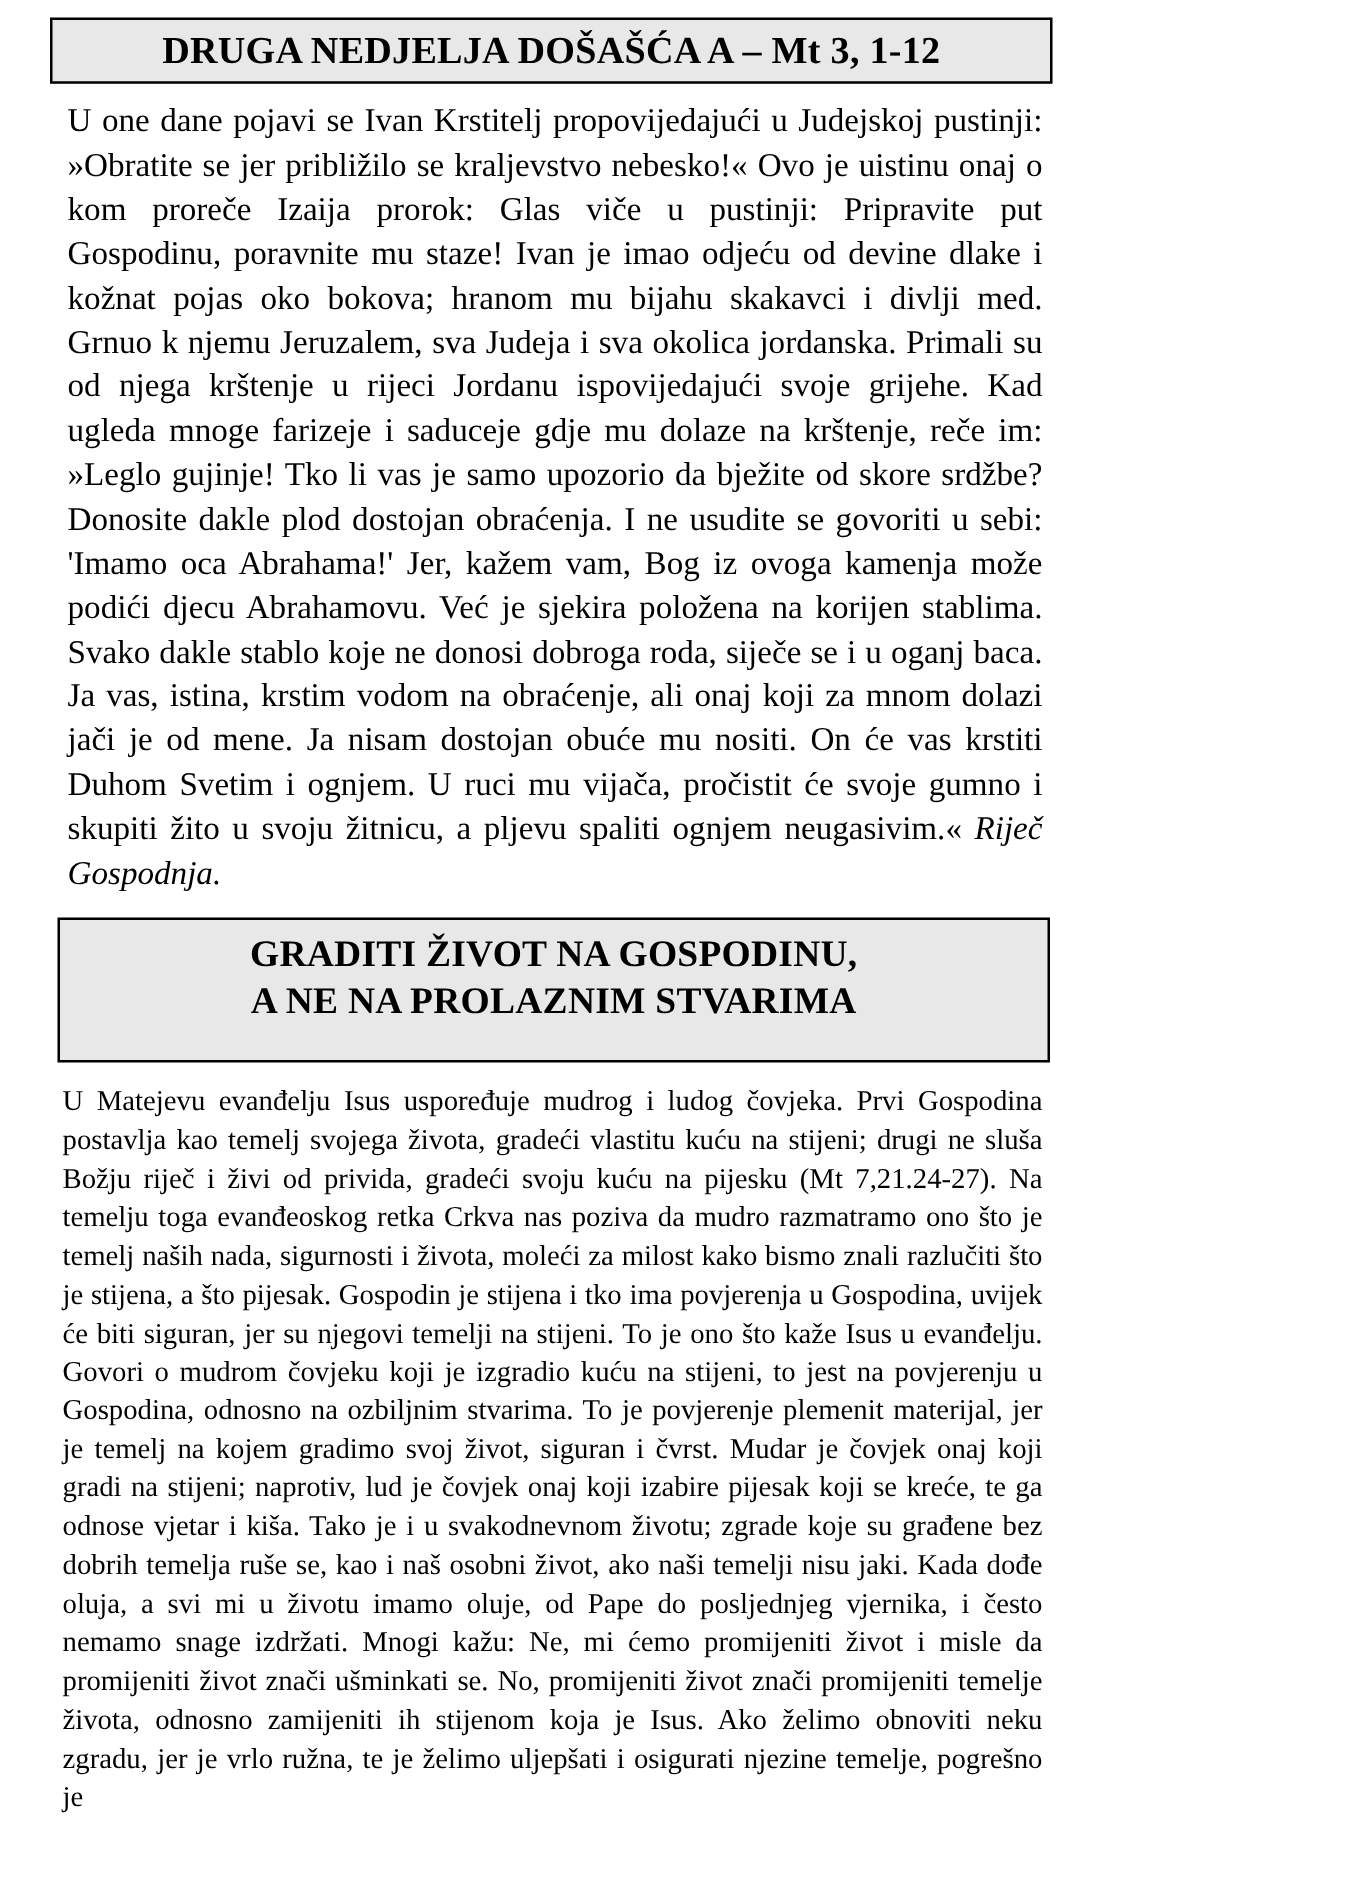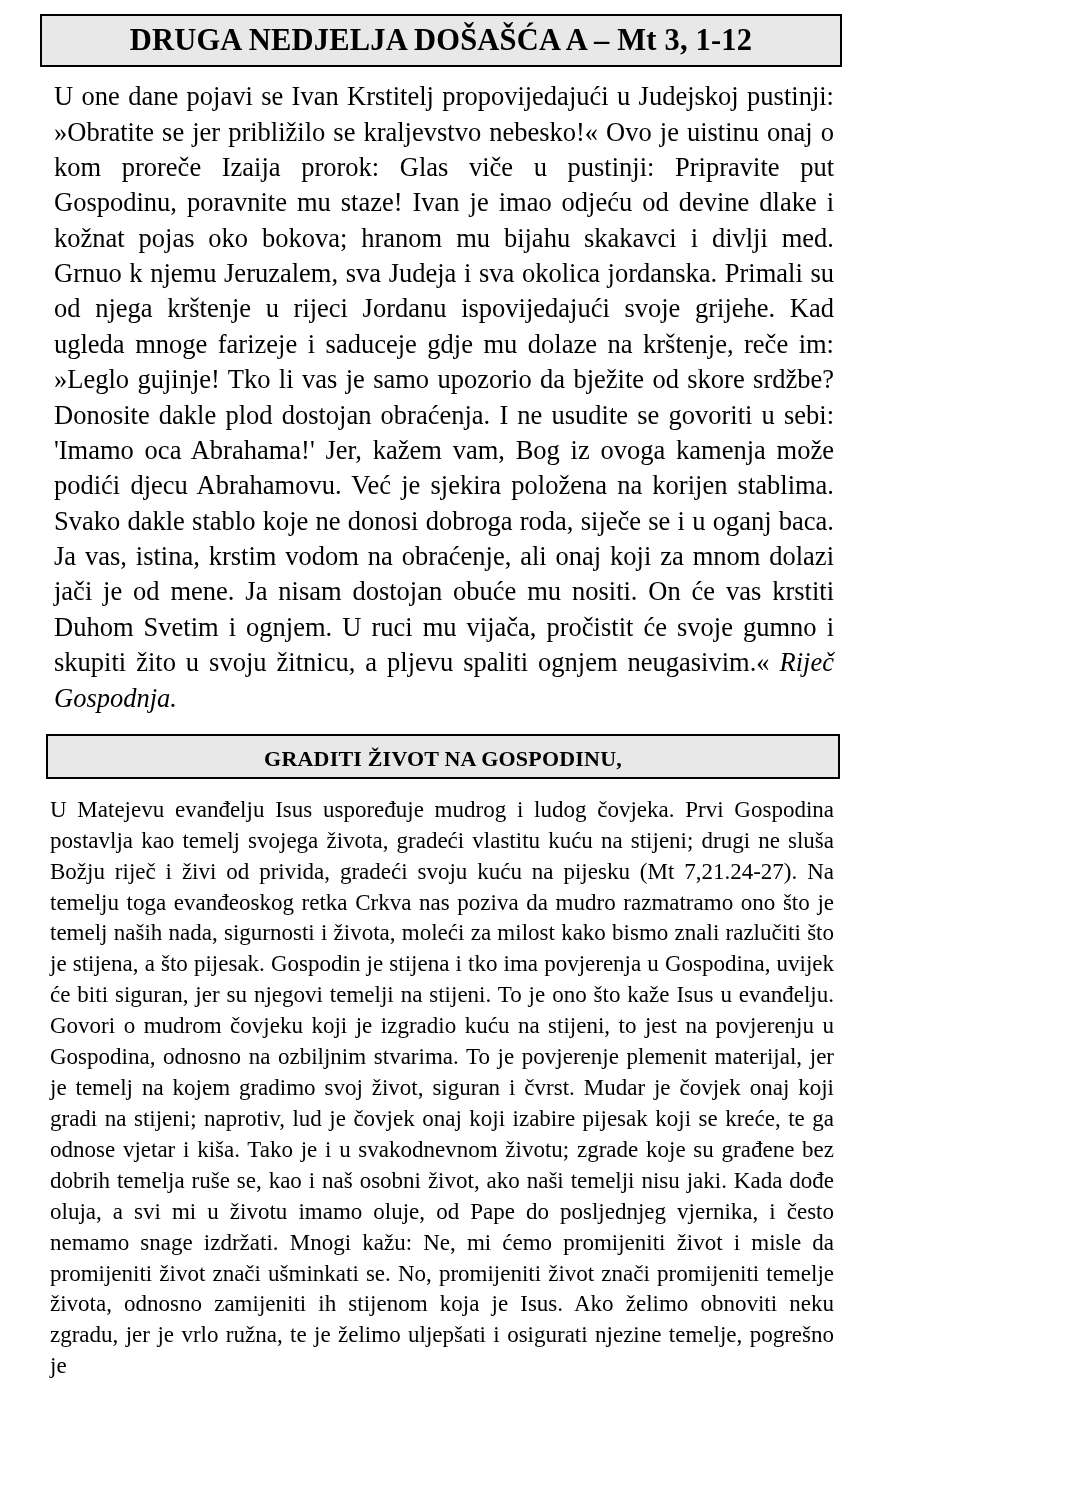--- a/index.html
+++ b/index.html
@@ -29,24 +29,24 @@
     margin: 0 0 12px 0;
     letter-spacing: 0.2px;
   }
   .title-box.main {
     font-size: 30.5px;
     line-height: 1.12;
     margin-left: 4px;
     margin-right: 6px;
   }
   .title-box.section {
-    font-size: 22px;
+    font-size: 30px;
     line-height: 1.22;
     margin: 18px 8px 16px 10px;
-    padding: 10px 6px 4px 6px;
+    padding: 10px 6px 29px 6px;
   }
   .title-box.section .line {
     display: block;
   }
   p.body-text {
     text-align: justify;
     text-justify: inter-word;
     font-size: 26.5px;
     line-height: 1.335;
     margin: 12px;
@@ -76,19 +76,20 @@
 <div class="page">
 
   <div class="title-box main">DRUGA NEDJELJA DOŠAŠĆA A – Mt 3, 1-12</div>
 
   <div class="gospel-wrap">
     <p class="body-text gospel"><span>U one dane pojavi se Ivan Krstitelj propovijedajući u Judejskoj pustinji: »Obratite se jer približilo se kraljevstvo nebesko!« Ovo je uistinu onaj o kom proreče Izaija prorok: Glas viče u pustinji: Pripravite put Gospodinu, poravnite mu staze! Ivan je imao odjeću od devine dlake i kožnat pojas oko bokova; hranom mu bijahu skakavci i divlji med. Grnuo k njemu Jeruzalem, sva Judeja i sva okolica jordanska. Primali su od njega krštenje u rijeci Jordanu ispovijedajući svoje grijehe. Kad ugleda mnoge farizeje i saduceje gdje mu dolaze na krštenje, reče im: »Leglo gujinje! Tko li vas je samo upozorio da bježite od skore srdžbe? Donosite dakle plod dostojan obraćenja. I ne usudite se govoriti u sebi: 'Imamo oca Abrahama!' Jer, kažem vam, Bog iz ovoga kamenja može podići djecu Abrahamovu. Već je sjekira položena na korijen stablima. Svako dakle stablo koje ne donosi dobroga roda, siječe se i u oganj baca. Ja vas, istina, krstim vodom na obraćenje, ali onaj koji za mnom dolazi jači je od mene. Ja nisam dostojan obuće mu nositi. On će vas krstiti Duhom Svetim i ognjem. U ruci mu vijača, pročistit će svoje gumno i skupiti žito u svoju žitnicu, a pljevu spaliti ognjem neugasivim.« </span><span class="riječ">Riječ Gospodnja.</span></p>
   </div>
 
   <div class="title-box section">
     <span class="line">GRADITI ŽIVOT NA GOSPODINU,</span>
+    <span class="line">A NE NA PROLAZNIM STVARIMA</span>
   </div>
 
   <div class="reflection-wrap">
     <p class="body-text reflection">U Matejevu evanđelju Isus uspoređuje mudrog i ludog čovjeka. Prvi Gospodina postavlja kao temelj svojega života, gradeći vlastitu kuću na stijeni; drugi ne sluša Božju riječ i živi od privida, gradeći svoju kuću na pijesku (Mt 7,21.24-27). Na temelju toga evanđeoskog retka Crkva nas poziva da mudro razmatramo ono što je temelj naših nada, sigurnosti i života, moleći za milost kako bismo znali razlučiti što je stijena, a što pijesak. Gospodin je stijena i tko ima povjerenja u Gospodina, uvijek će biti siguran, jer su njegovi temelji na stijeni. To je ono što kaže Isus u evanđelju. Govori o mudrom čovjeku koji je izgradio kuću na stijeni, to jest na povjerenju u Gospodina, odnosno na ozbiljnim stvarima. To je povjerenje plemenit materijal, jer je temelj na kojem gradimo svoj život, siguran i čvrst. Mudar je čovjek onaj koji gradi na stijeni; naprotiv, lud je čovjek onaj koji izabire pijesak koji se kreće, te ga odnose vjetar i kiša. Tako je i u svakodnevnom životu; zgrade koje su građene bez dobrih temelja ruše se, kao i naš osobni život, ako naši temelji nisu jaki. Kada dođe oluja, a svi mi u životu imamo oluje, od Pape do posljednjeg vjernika, i često nemamo snage izdržati. Mnogi kažu: Ne, mi ćemo promijeniti život i misle da promijeniti život znači ušminkati se. No, promijeniti život znači promijeniti temelje života, odnosno zamijeniti ih stijenom koja je Isus. Ako želimo obnoviti neku zgradu, jer je vrlo ružna, te je želimo uljepšati i osigurati njezine temelje, pogrešno je</p>
   </div>
 
 </div>
 
 </body></html>

